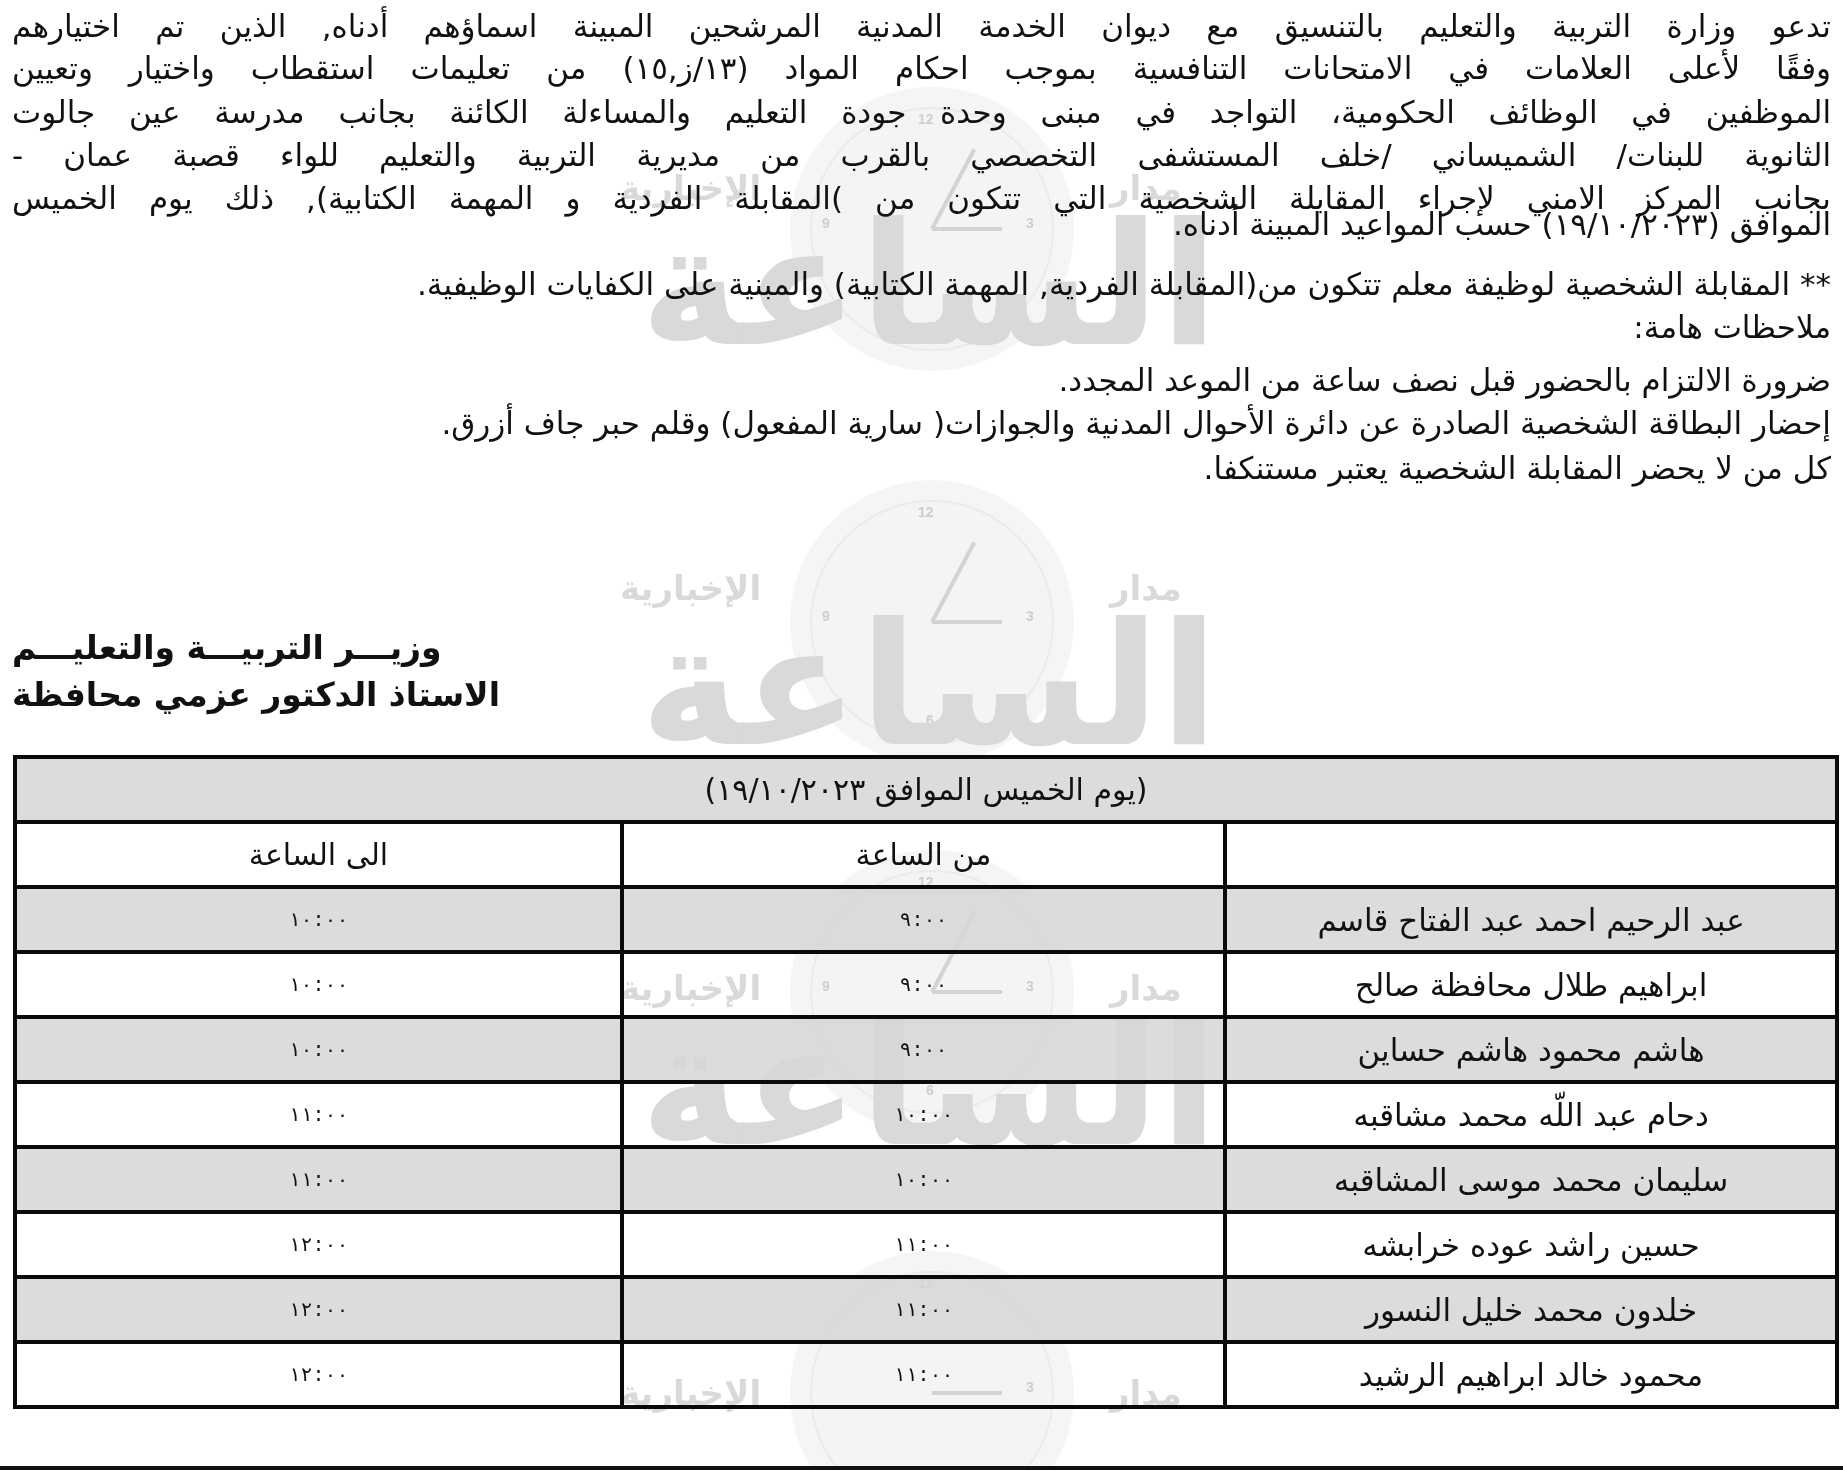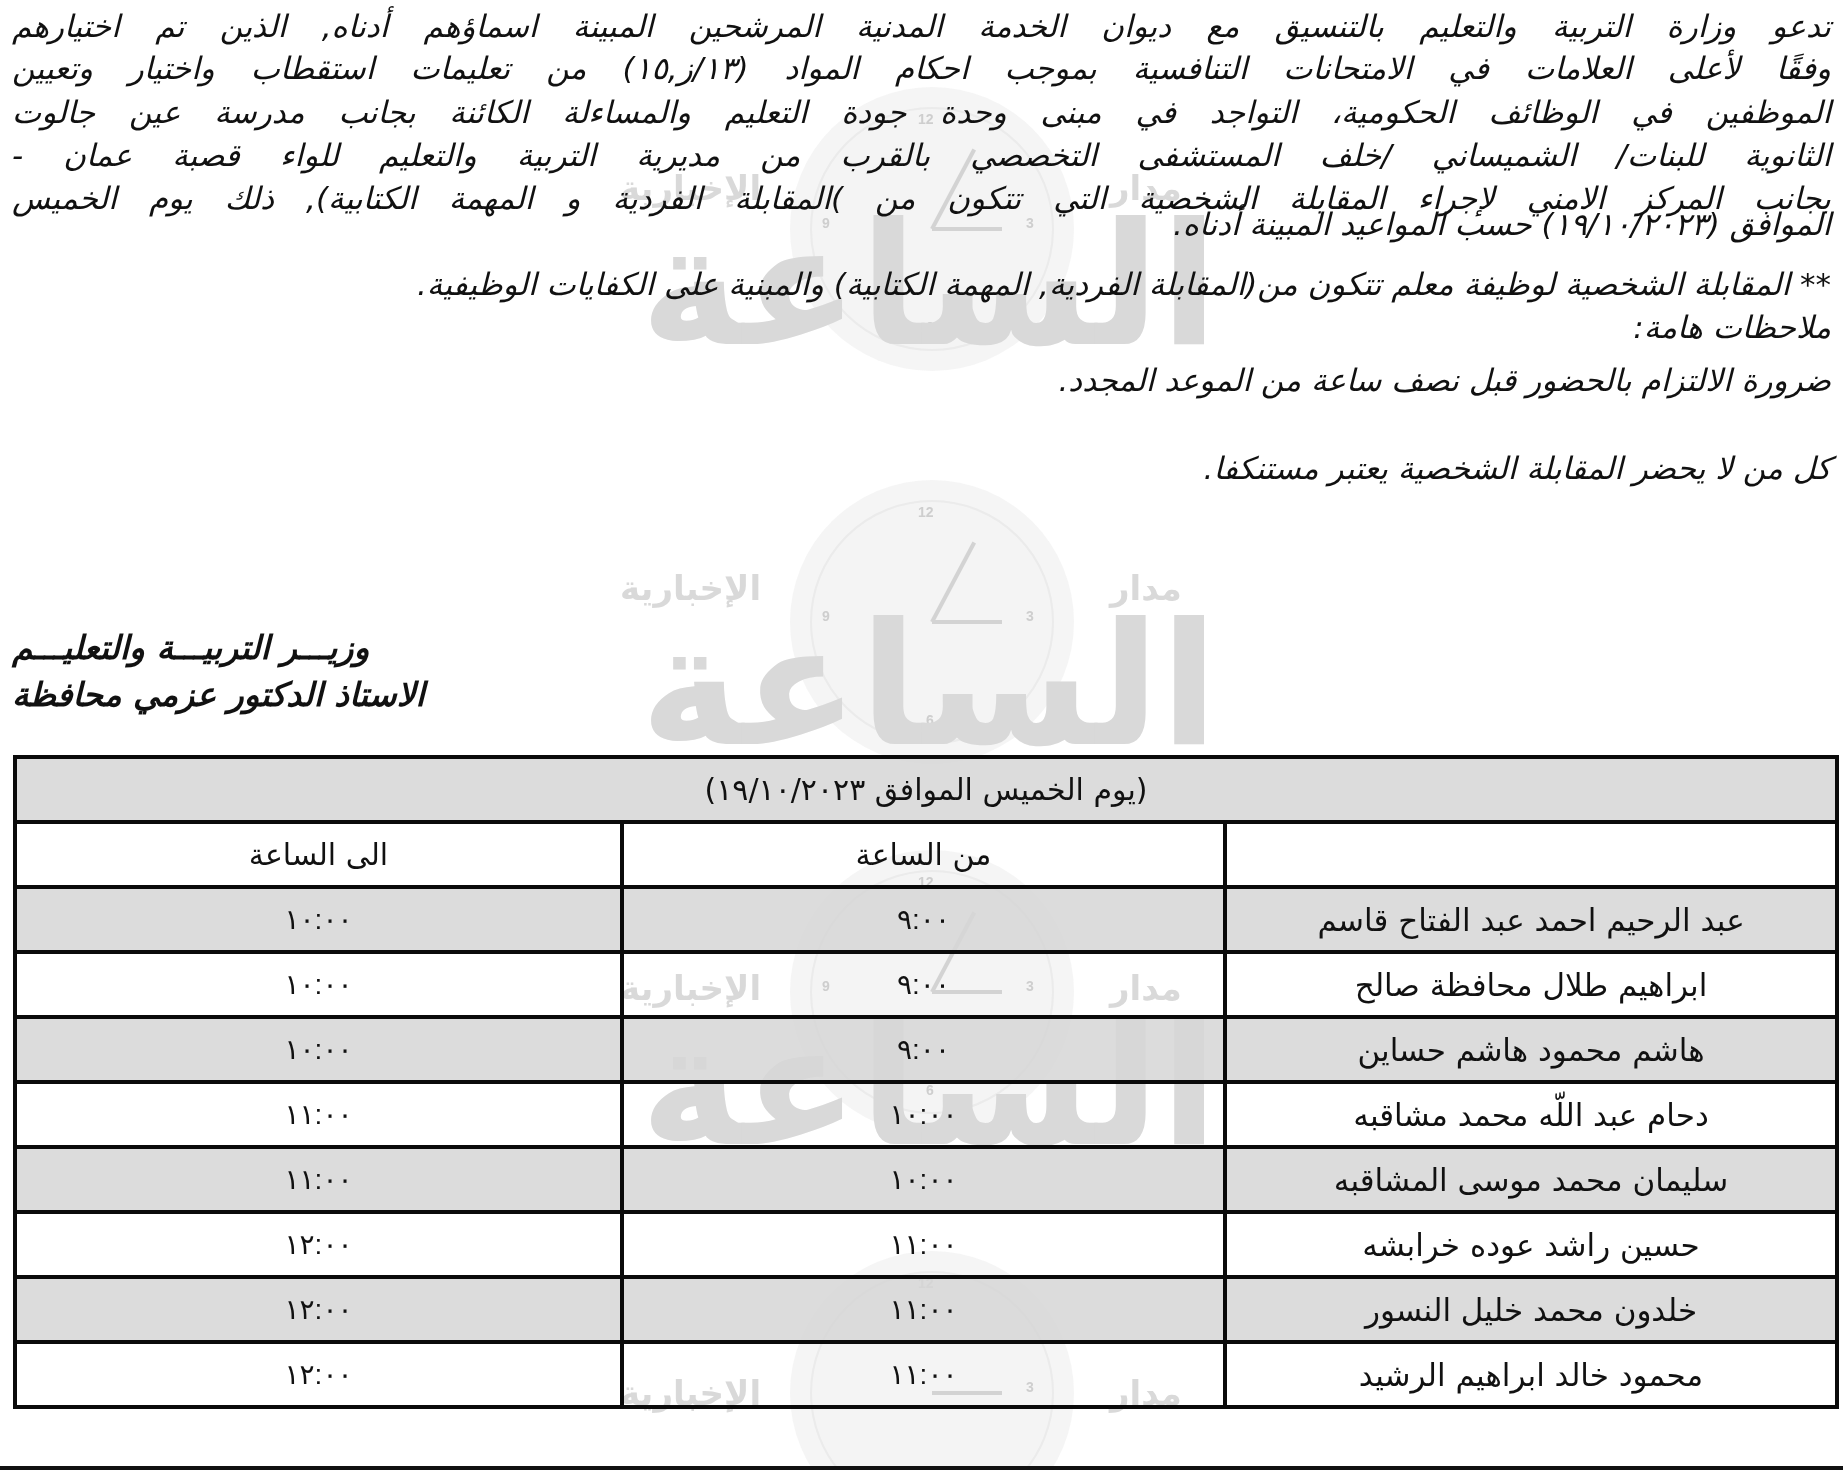--- a/index.html
+++ b/index.html
@@ -13,32 +13,32 @@
   .wm-clock { position:absolute; width:284px; height:284px; border-radius:50%;
     background: radial-gradient(circle, #f4f4f4 0 84%, #f9d9c2 85% 100%); opacity:0.9; }
   .wm-clock .face { position:absolute; left:20px; top:20px; width:244px; height:244px; border-radius:50%;
     background:#f3f3f3; border:2px solid #e9e9e9; box-sizing:border-box; }
   .wm-clock .num { position:absolute; font-family:"Liberation Sans", sans-serif; font-weight:bold; font-size:14px; color:#c9c9c9; }
   .wm-clock .hand { position:absolute; background:#cfcfcf; transform-origin:left center; height:4px; }
   .wm-text { position:absolute; color:#d9d9d9; font-weight:bold; font-family:"DejaVu Sans", sans-serif; direction:rtl; }
   .wm-big { font-size:170px; line-height:1; }
   .wm-small { font-size:34px;margin-top:8px; }
 
-  .content { position:absolute; left:0; top:0; width:1843px; height:1094px; z-index:1;font-style:italic; }
+  .content { position:absolute; left:0; top:0; width:1843px; height:1094px; z-index:1; }
   .line { position:absolute; right:12px; left:12px; direction:rtl; text-align:justify;
     text-align-last:justify; font-size:31px; line-height:44px; white-space:nowrap; }
   .line.natural { text-align:right; text-align-last:right; }
   .sig { position:absolute; left:12px; direction:rtl; text-align:left; font-weight:bold; font-size:33px; line-height:44px; white-space:nowrap; }
 
   table.sched { position:absolute; left:13px; top:755px; width:1822px; border-collapse:collapse; table-layout:fixed; z-index:1; }
   table.sched td { border:4px solid #0a0a0a; height:61px; padding:0; text-align:center; vertical-align:middle;
     font-size:30px; direction:rtl; background:transparent; }
   table.sched tr.gray td { background:rgba(214,214,214,0.85); }
   table.sched td.name { font-size:31px; }
-  table.sched td.time { font-family:Liberation Sans, sans-serif; letter-spacing:6px; font-size:28px; }
+  table.sched td.time { font-family:Liberation Mono, monospace; letter-spacing:6px; font-size:20px; }
   .bottom-rule { position:absolute; left:0; top:1466px; width:1843px; height:4px; background:#111; z-index:1; }
 </style>
 </head>
 <body>
 
 <div class="wm">
 
   <div class="wm-clock" style="left:790px; top:87px;">
     <div class="face"></div>
     <span class="num" style="left:128px; top:24px;">12</span>
@@ -89,20 +89,21 @@
 <div class="content">
   <div class="line" style="top:4px;">تدعو وزارة التربية والتعليم بالتنسيق مع ديوان الخدمة المدنية المرشحين المبينة اسماؤهم أدناه, الذين تم اختيارهم</div>
   <div class="line" style="top:46px;">وفقًا لأعلى العلامات في الامتحانات التنافسية بموجب احكام المواد (١٣/ز,١٥) من تعليمات استقطاب واختيار وتعيين</div>
   <div class="line" style="top:90px;">الموظفين في الوظائف الحكومية، التواجد في مبنى وحدة جودة التعليم والمساءلة الكائنة بجانب مدرسة عين جالوت</div>
   <div class="line" style="top:133px;">الثانوية للبنات/ الشميساني /خلف المستشفى التخصصي بالقرب من مديرية التربية والتعليم للواء قصبة عمان -</div>
   <div class="line" style="top:176px;">بجانب المركز الامني لإجراء المقابلة الشخصية التي تتكون من )المقابلة الفردية و المهمة الكتابية), ذلك يوم الخميس</div>
   <div class="line natural" style="top:202px;">الموافق (١٩/١٠/٢٠٢٣) حسب المواعيد المبينة أدناه.</div>
   <div class="line natural" style="top:262px;">** المقابلة الشخصية لوظيفة معلم تتكون من(المقابلة الفردية, المهمة الكتابية) والمبنية على الكفايات الوظيفية.</div>
   <div class="line natural" style="top:305px;">ملاحظات هامة:</div>
   <div class="line natural" style="top:358px;">ضرورة الالتزام بالحضور قبل نصف ساعة من الموعد المجدد.</div>
+  <div class="line natural" style="top:401px;">إحضار البطاقة الشخصية الصادرة عن دائرة الأحوال المدنية والجوازات( سارية المفعول) وقلم حبر جاف أزرق.</div>
   <div class="line natural" style="top:446px;">كل من لا  يحضر المقابلة الشخصية  يعتبر مستنكفا.</div>
 
   <div class="sig" style="top:626px;">وزيـــر التربيـــة والتعليـــم</div>
   <div class="sig" style="top:673px;">الاستاذ الدكتور عزمي محافظة</div>
 </div>
 
 <table class="sched">
   <colgroup>
       <col style="width:607px">
       <col style="width:603px">

